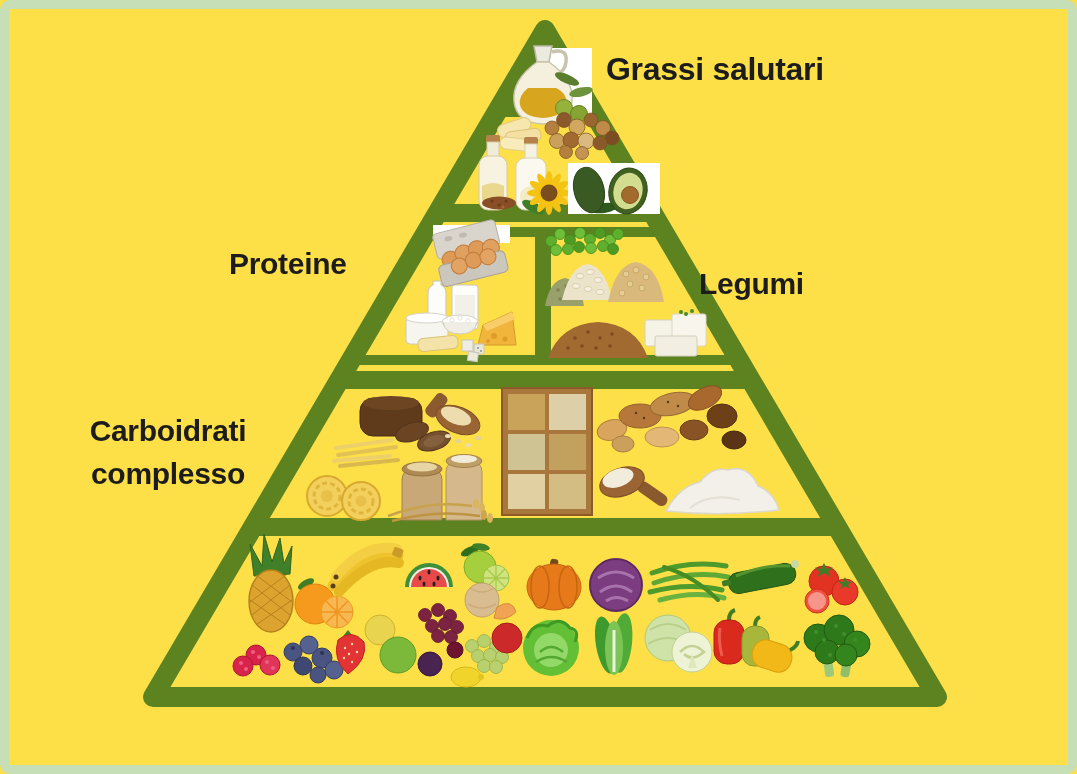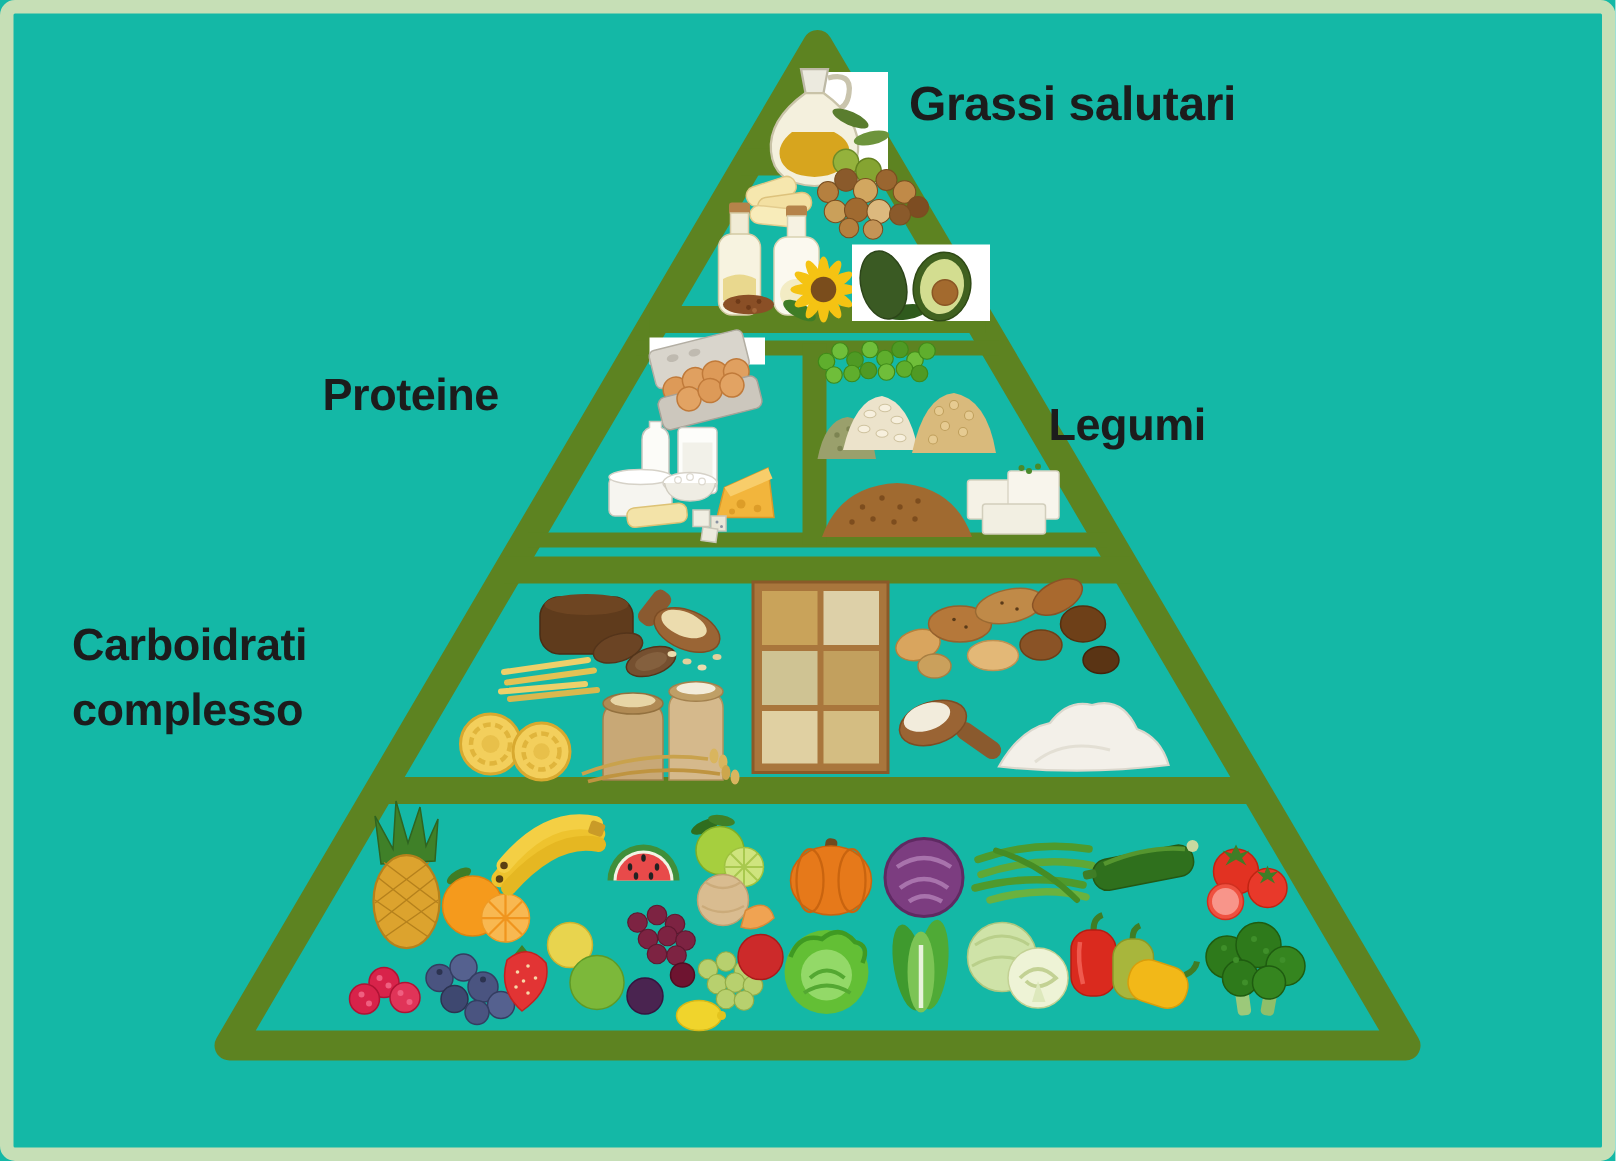--- a/index.html
+++ b/index.html
@@ -1,23 +1,23 @@
 <!DOCTYPE html>
 <html><head>
 <meta charset="utf-8">
 <style>
   html,body{margin:0;padding:0;background:#ffffff;}
-  .stage{position:relative;width:1077px;height:774px;background:#14b8a6;overflow:hidden;
+  .stage{position:relative;width:1077px;height:774px;background:#fde047;overflow:hidden;
          font-family:"Liberation Sans","DejaVu Sans",sans-serif;}
   .frame{position:absolute;inset:0;border:9px solid #c6dfb6;border-radius:10px;
          box-sizing:border-box;pointer-events:none;z-index:20;}
   .pyr-svg{position:absolute;left:0;top:0;z-index:1;}
   .lbl{position:absolute;z-index:10;color:#1c1c1c;font-weight:700;font-size:30px;
        letter-spacing:-0.3px;white-space:nowrap;}
-  .lbl.center{text-align:left;white-space:normal;}
+  .lbl.center{text-align:center;white-space:normal;}
 </style>
 </head>
 <body>
 
 <div class="stage">
 
   <svg class="pyr-svg" width="1077" height="774" viewBox="0 0 1077 774">
 
     <g stroke="#5d8321" stroke-linejoin="round" stroke-linecap="butt">
       <polygon points="545,30 937,697 153,697" fill="none" stroke-width="20"></polygon>
@@ -472,21 +472,21 @@
         <circle cx="824" cy="640" r="2" fill="#3f8f2a"></circle>
       <circle cx="836" cy="626" r="2" fill="#3f8f2a"></circle>
         <circle cx="844" cy="634" r="2" fill="#3f8f2a"></circle>
       <circle cx="855" cy="640" r="2" fill="#3f8f2a"></circle>
         <circle cx="830" cy="655" r="2" fill="#3f8f2a"></circle>
     </g>
   </svg>
 
   <div class="lbl" style="left:606px;top:51px;font-size:32px;">Grassi salutari</div>
 
-  <div class="lbl" style="left:215px;top:247px;">Proteine</div>
+  <div class="lbl" style="left:229px;top:247px;">Proteine</div>
 
   <div class="lbl" style="left:699px;top:237px;margin-top:30px;">Legumi</div>
 
   <div class="lbl center" style="left:48px;top:409px;width:240px;line-height:43px;">
     <span>Carboidrati</span><br>
     <span>complesso</span>
   </div>
 
 
   <div class="frame"></div>

